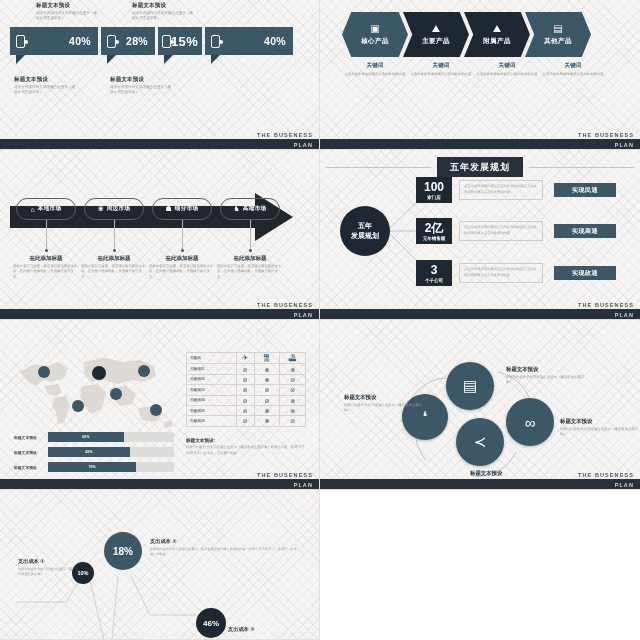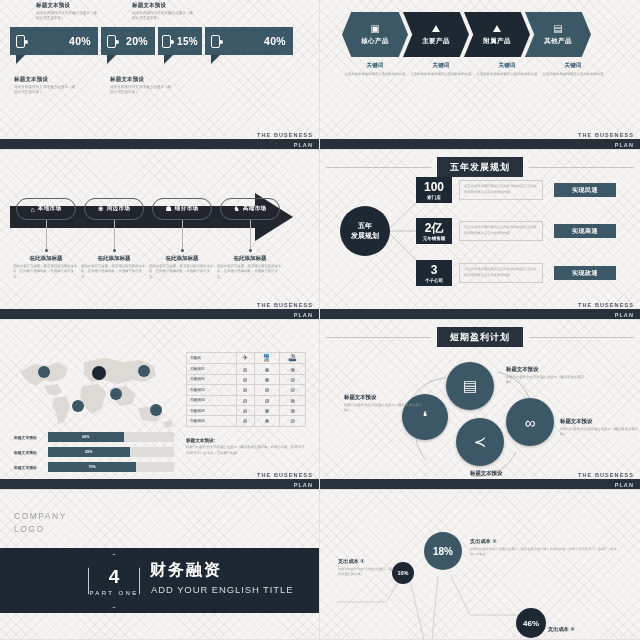--- a/index.html
+++ b/index.html
@@ -221,25 +221,25 @@
         <div class="cs" style="width:62px">此部分内容作为文字排版占位显示（建议使用主题字体）</div>
       </div>
 
       <div class="s1-row">
         <div class="bub" style="width:88px">
           <span class="phone"></span>
           <span class="pct">40%</span>
         </div>
         <div class="bub" style="width:54px">
           <span class="phone"></span>
-          <span class="pct">20%</span>
+          <span class="pct">28%</span>
         </div>
         <div class="bub" style="width:44px;padding:0 4px 0 4px">
           <span class="phone"></span>
-          <span class="pct" style="font-size:10px">15%</span>
+          <span class="pct" style="font-size:13px">15%</span>
         </div>
         <div class="bub" style="width:88px">
           <span class="phone"></span>
           <span class="pct">40%</span>
         </div>
       </div>
 
       <div class="cap" style="left:14px;top:76px;">
         <div class="ct">标题文本预设</div>
         <div class="cs" style="width:62px">此部分内容作为文字排版占位显示（建议使用主题字体）</div>
@@ -513,23 +513,20 @@
 
       <div class="foot-t1">THE  BUSENESS</div>
       <div class="foot"></div>
       <div class="foot-t2">PLAN</div>
     </div>
   </div>
 
   <div class="slide">
     <div class="tex"></div>
     <div class="inner">
-      <div class="ribbon-wrap">
-        <div class="ribbon">短期盈利计划</div>
-      </div>
 
       <svg style="position:absolute;left:0;top:0;width:320px;height:170px">
         <path d="M86 96 A42 42 0 0 1 126 58" fill="none" stroke="#c6c3be" stroke-width="1"></path>
         <path d="M178 52 A42 42 0 0 1 212 96" fill="none" stroke="#c6c3be" stroke-width="1"></path>
         <path d="M196 132 A42 42 0 0 1 152 156" fill="none" stroke="#c6c3be" stroke-width="1"></path>
         <path d="M106 140 A42 42 0 0 1 96 118" fill="none" stroke="#c6c3be" stroke-width="1"></path>
       </svg>
 
       <div class="cir" style="left:126px;top:42px;width:48px;height:48px">
         <span>▤</span>
@@ -560,39 +557,20 @@
         <div class="t">标题文本预设</div>
         <div class="s">此部分内容作为文字排版占位显示（建议使用主题字体）</div>
       </div>
 
       <div class="foot-t1">THE  BUSENESS</div>
       <div class="foot"></div>
       <div class="foot-t2">PLAN</div>
     </div>
   </div>
 
-  <div class="slide">
-    <div class="tex"></div>
-    <div class="inner">
-      <div class="logo">
-        <div>COMPANY</div>
-        <div>LOGO</div>
-      </div>
-
-      <div class="band"></div>
-      <div class="hexwrap">
-        <div class="hex"></div>
-        <div class="hex-in"></div>
-        <div class="hexnum">4</div>
-        <div class="hexsub">PART ONE</div>
-      </div>
-      <div class="ctitle">财务融资</div>
-      <div class="csub">ADD YOUR ENGLISH TITLE</div>
-    </div>
-  </div>
 
   <div class="slide">
     <div class="tex"></div>
     <div class="inner">
 
       <svg style="position:absolute;left:0;top:0;width:320px;height:150px">
         <polyline points="16,112 66,112 84,84" fill="none" stroke="#cdcac5" stroke-width="0.8"></polyline>
         <polyline points="90,90 104,150" fill="none" stroke="#cdcac5" stroke-width="0.8"></polyline>
         <polyline points="118,86 112,150" fill="none" stroke="#cdcac5" stroke-width="0.8"></polyline>
         <polyline points="130,84 150,125 196,125 210,128" fill="none" stroke="#cdcac5" stroke-width="0.8"></polyline>

